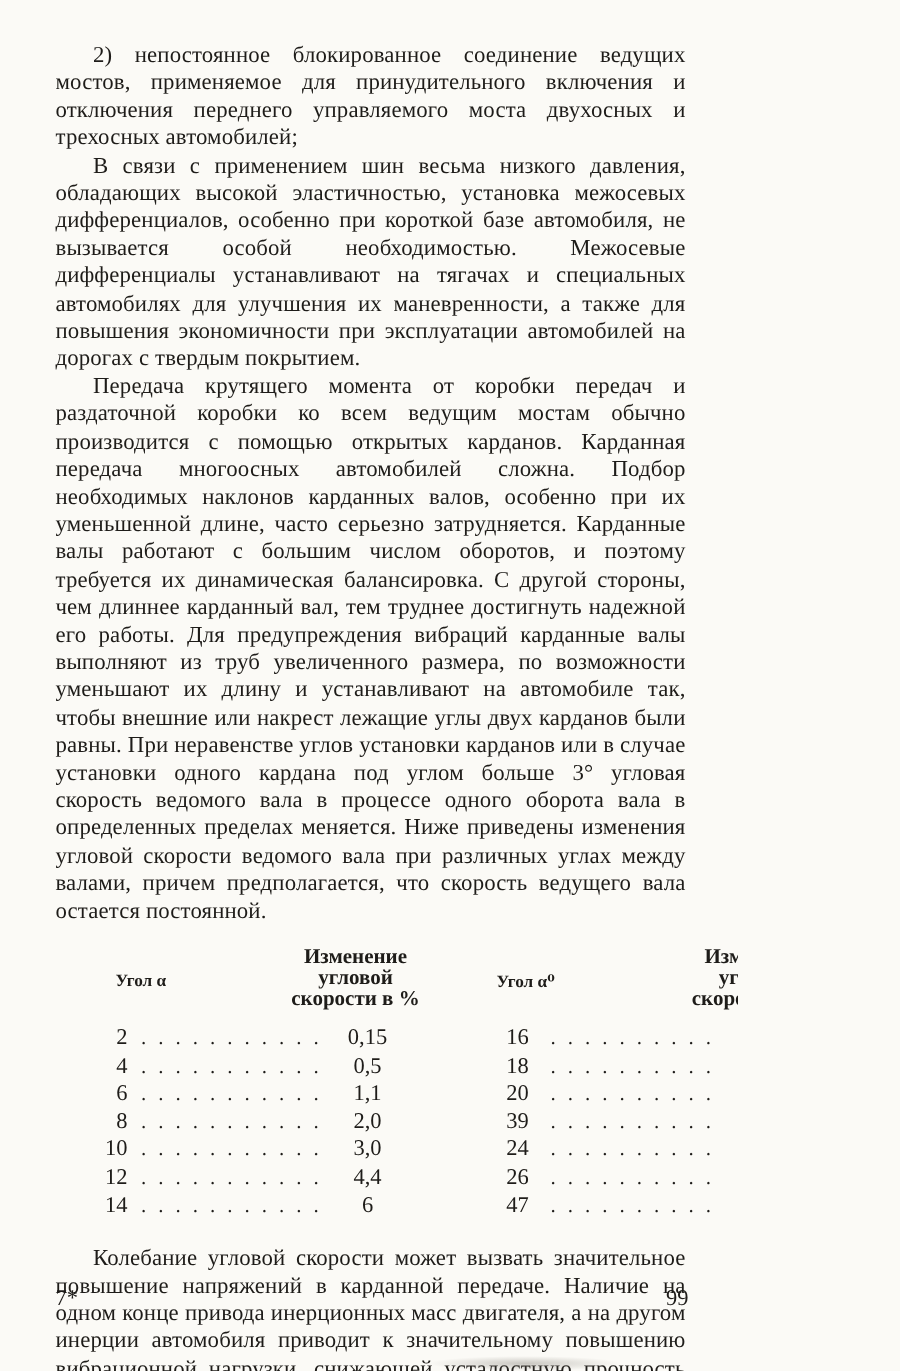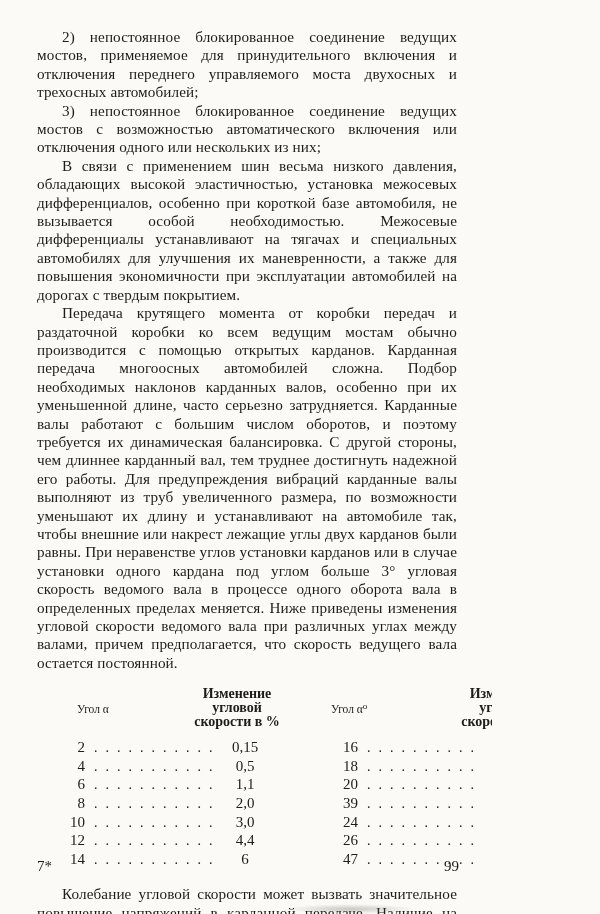--- a/index.html
+++ b/index.html
@@ -42,21 +42,21 @@
   .thead {
     position: relative;
     height: 44px;
     margin-bottom: 7px;
   }
   .th-angle {
     position: absolute;
     top: 50%;
     transform: translateY(-50%);
     font-size: 11.5px;
-    font-weight: normal;
+    font-weight: bold;
     white-space: nowrap;
   }
   .half.left  .th-angle { left: 18px; }
   .half.right .th-angle { left: 1px; }
   .th-value {
     position: absolute;
     top: 0;
     width: 88px;
     font-size: 14px;
     font-weight: bold;
@@ -66,21 +66,21 @@
   .half.left  .th-value { left: 134px; }
   .half.right .th-value { left: 130px; }
   .trow {
     display: flex;
     align-items: baseline;
     height: 18.6px;
     line-height: 18.6px;
   }
   .num { width: 26px; }
   .half.left  .num { text-align: right; }
-  .half.right .num { text-align: right; padding-left: 2px; }
+  .half.right .num { text-align: center; padding-left: 2px; }
   .leader {
     flex: 1;
     overflow: hidden;
     white-space: nowrap;
     letter-spacing: 8px;
     padding-left: 9px;
     font-size: 14px;
   }
   .val { white-space: nowrap; }
   .half.left  .val { width: 48px; text-align: center;  padding-left: 2px; }
@@ -105,21 +105,20 @@
     pointer-events: none;
   }
 </style>
 </head>
 <body>
 
 <div class="page">
 
   <div class="body-text">
     <p class="para">2) непостоянное блокированное соединение ведущих мостов, применяемое для принудительного включения и отключения переднего управляемого моста двухосных и трехосных автомобилей;</p>
-    <p class="para">3) непостоянное блокированное соединение ведущих мостов с возможностью автоматического включения или отключения одного или нескольких из них;</p>
     <p class="para">В связи с применением шин весьма низкого давления, обладающих высокой эластичностью, установка межосевых дифференциалов, особенно при короткой базе автомобиля, не вызывается особой необходимостью. Межосевые дифференциалы устанавливают на тягачах и специальных автомобилях для улучшения их маневренности, а также для повышения экономичности при эксплуатации автомобилей на дорогах с твердым покрытием.</p>
     <p class="para">Передача крутящего момента от коробки передач и раздаточной коробки ко всем ведущим мостам обычно производится с помощью открытых карданов. Карданная передача многоосных автомобилей сложна. Подбор необходимых наклонов карданных валов, особенно при их уменьшенной длине, часто серьезно затрудняется. Карданные валы работают с большим числом оборотов, и поэтому требуется их динамическая балансировка. С другой стороны, чем длиннее карданный вал, тем труднее достигнуть надежной его работы. Для предупреждения вибраций карданные валы выполняют из труб увеличенного размера, по возможности уменьшают их длину и устанавливают на автомобиле так, чтобы внешние или накрест лежащие углы двух карданов были равны. При неравенстве углов установки карданов или в случае установки одного кардана под углом больше 3° угловая скорость ведомого вала в процессе одного оборота вала в определенных пределах меняется. Ниже приведены изменения угловой скорости ведомого вала при различных углах между валами, причем предполагается, что скорость ведущего вала остается постоянной.</p>
   </div>
 
   <div class="angle-table">
     <div class="half left">
       <div class="thead">
         <span class="th-angle">Угол α</span>
         <span class="th-value">Изменение угловой скорости в %</span>
       </div>

